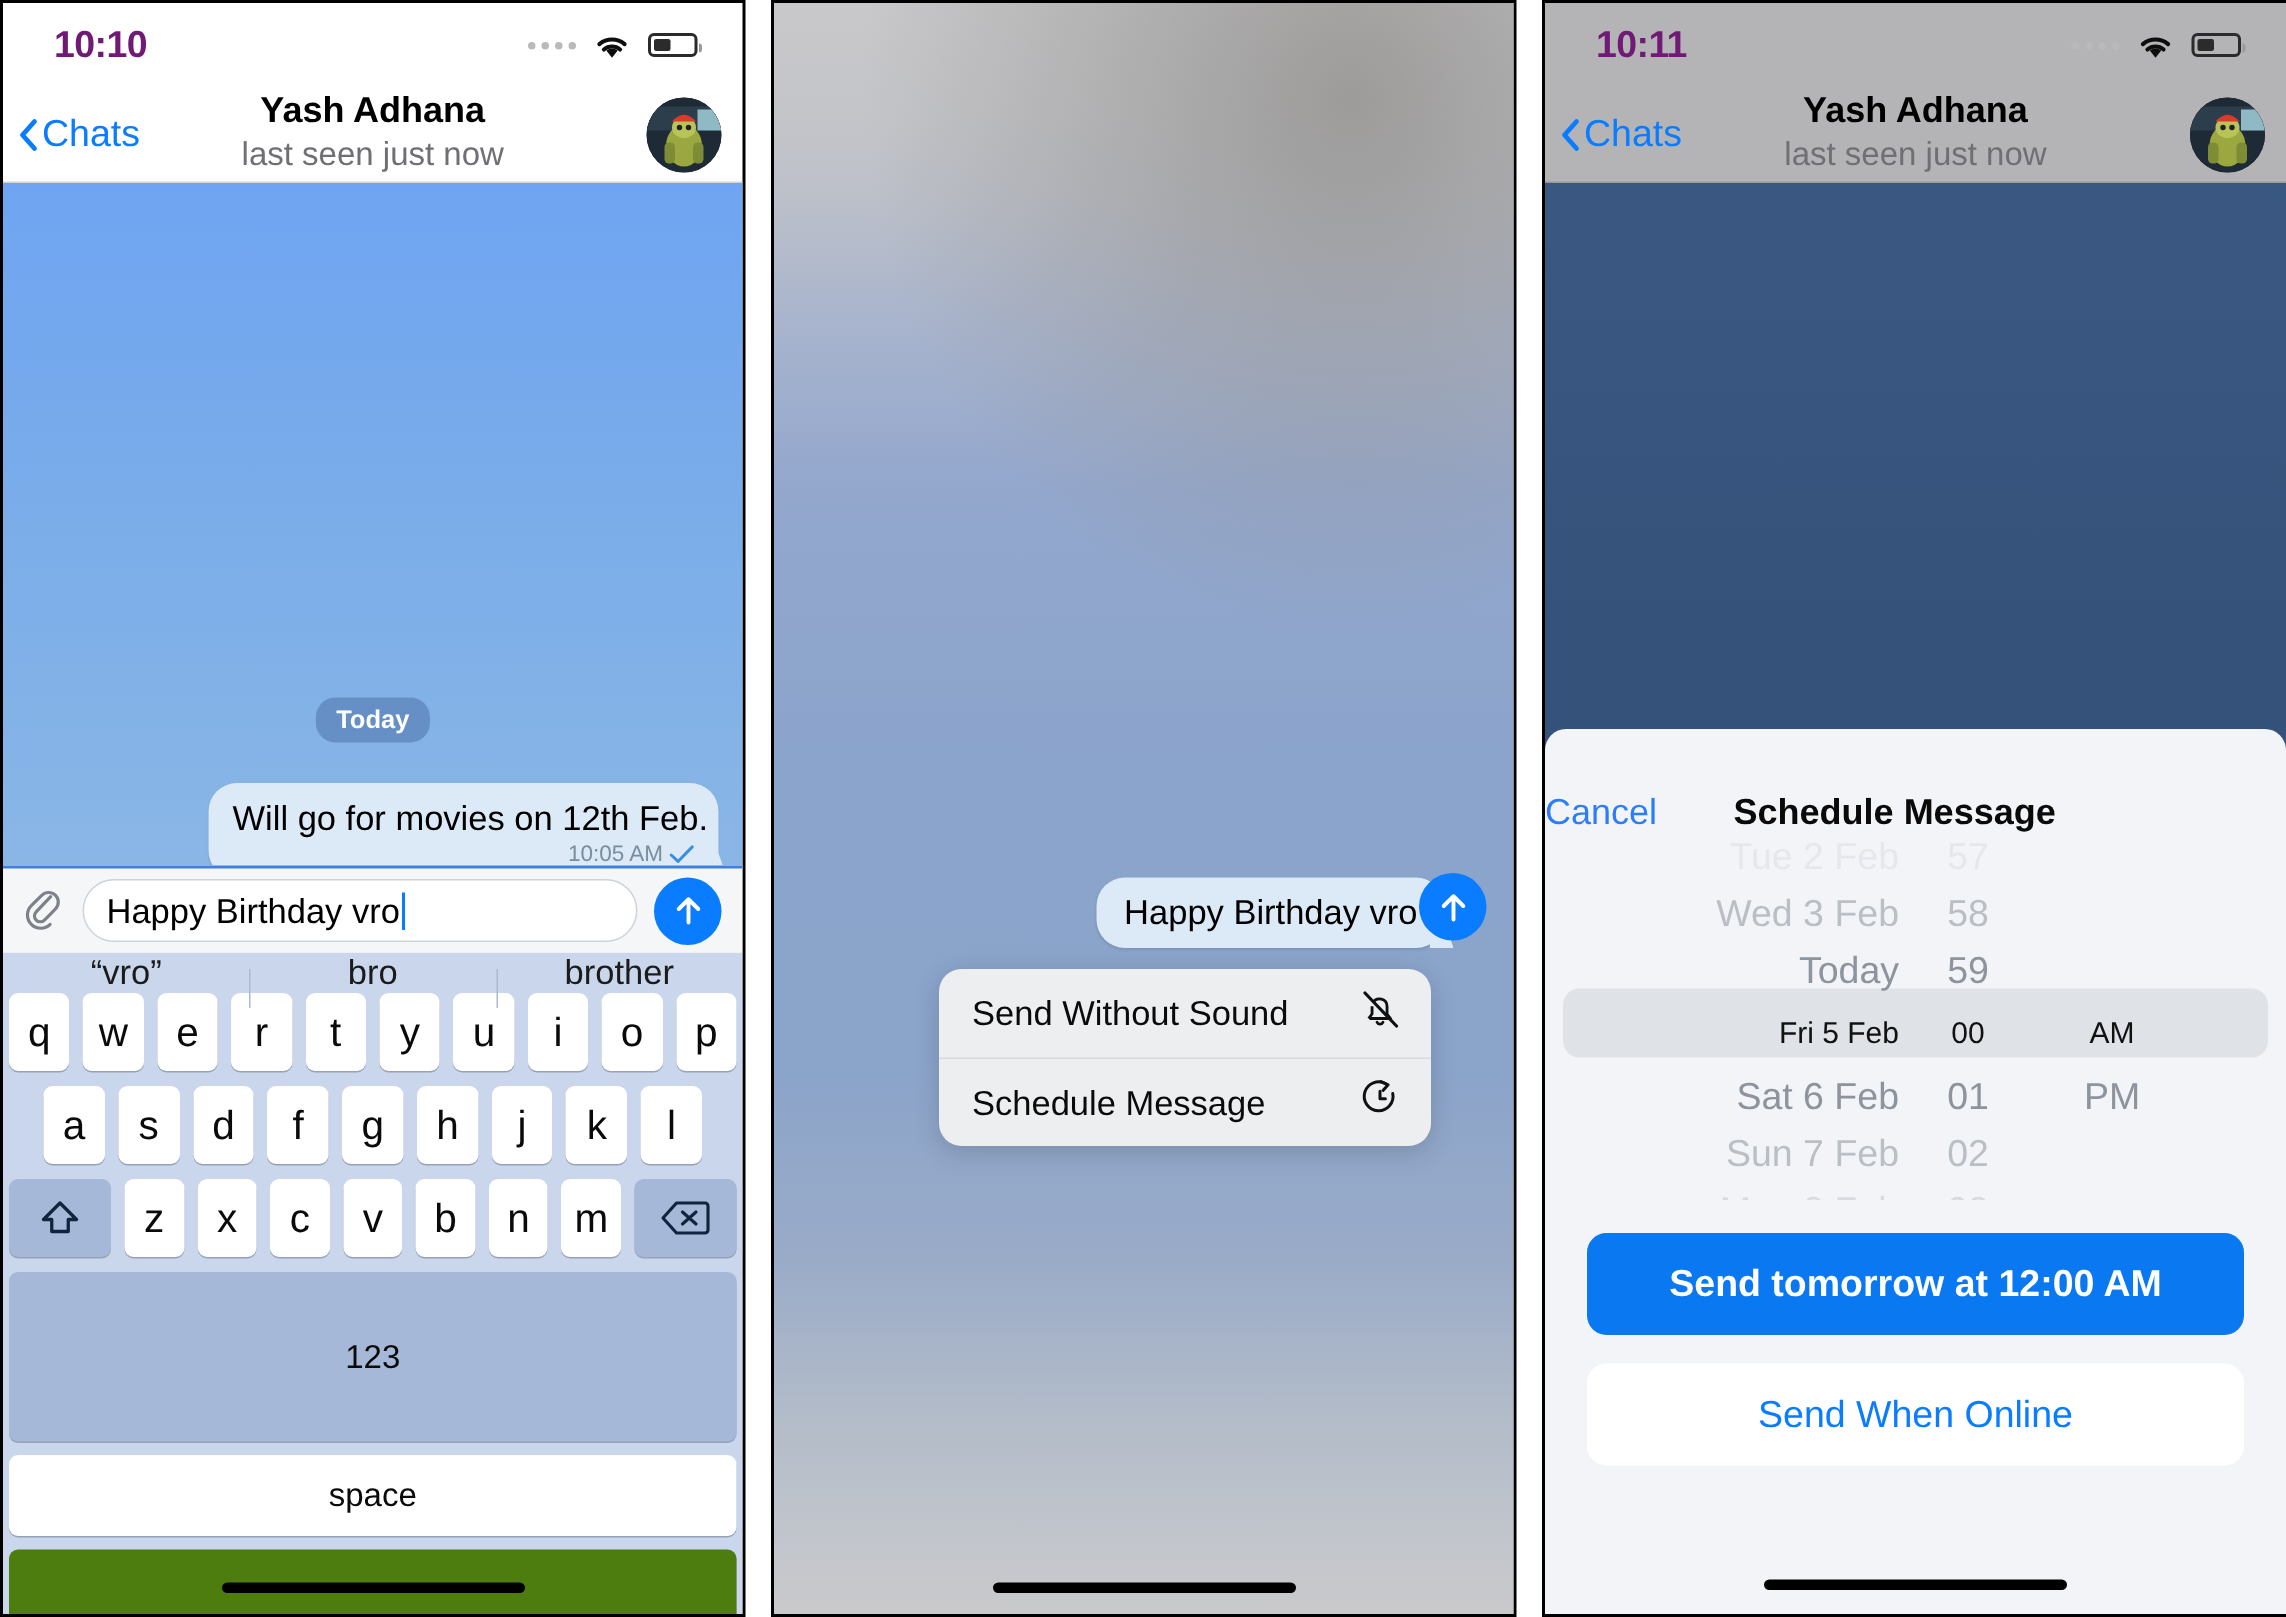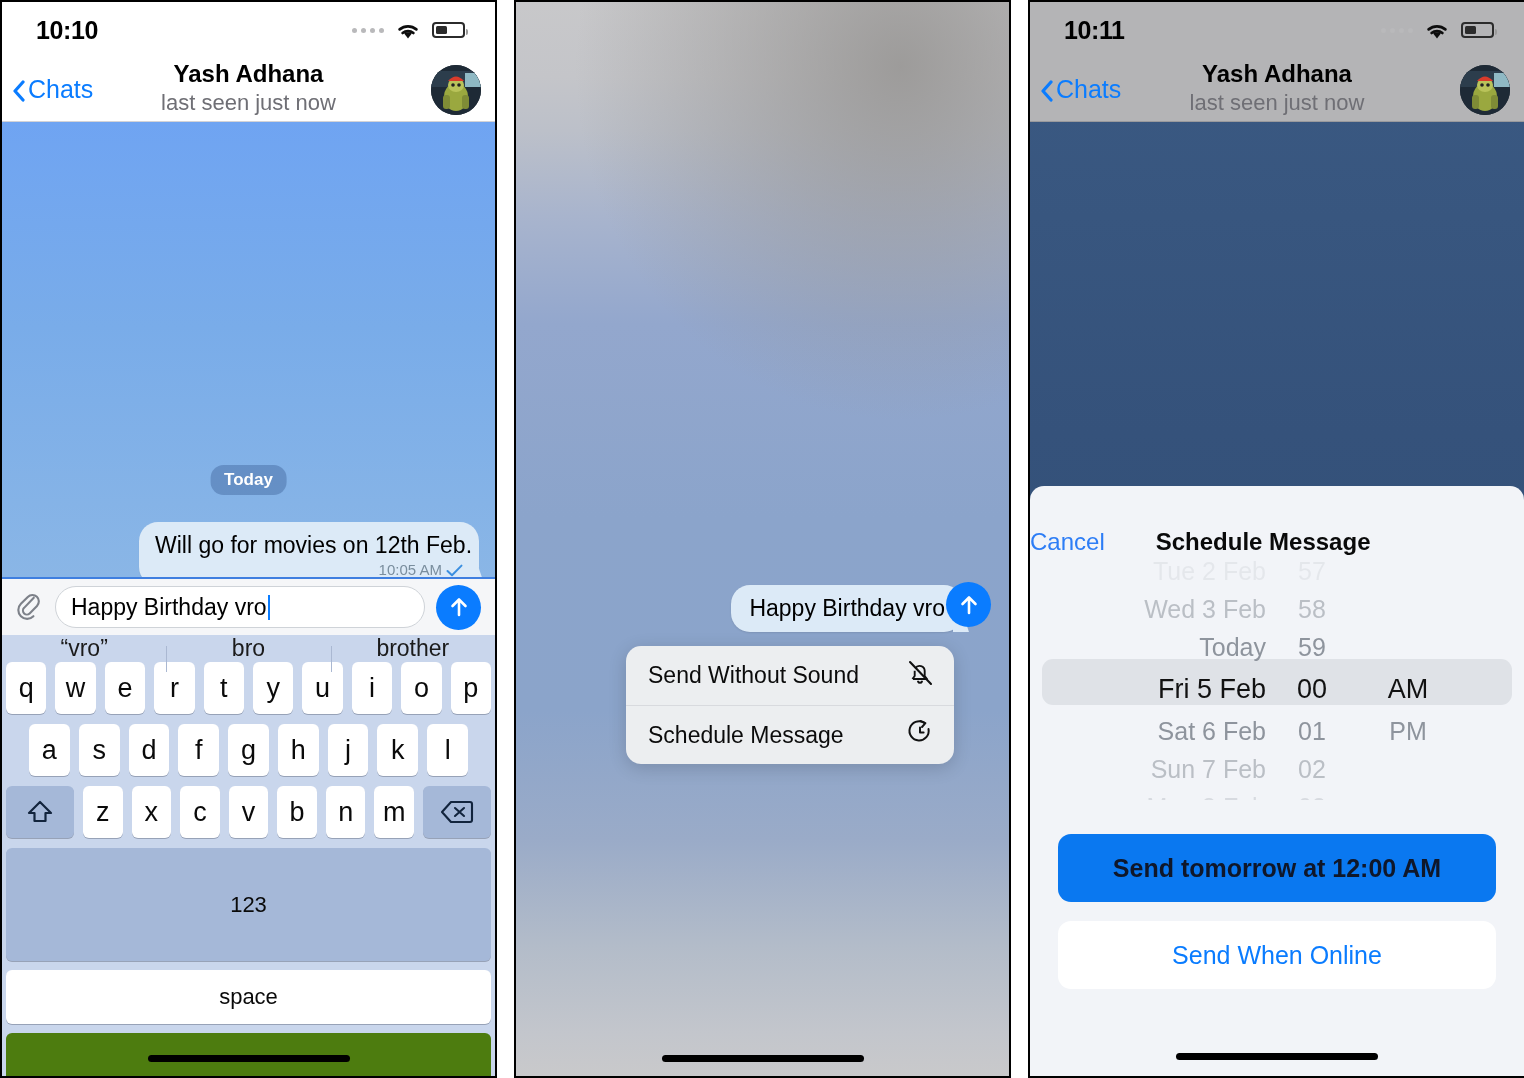--- a/index.html
+++ b/index.html
@@ -32,21 +32,21 @@
   
   .statusbar {
     position: relative;
     height: 56px;
     display: flex;
     align-items: center;
     justify-content: space-between;
     padding: 0 30px 0 34px;
   }
   .status-time {
-    font-size: 25px; font-weight: bold; color: #000000;
+    font-size: 25px; font-weight: bold; color: #701a75;
     letter-spacing: -0.4px;
   }
   .status-right { display: flex; align-items: center; gap: 11px; }
   .sig-dots { display: flex; gap: 4px; align-items: center; }
   .sig-dots i { width: 5px; height: 5px; border-radius: 50%; background: #b9b9bb; display: block; }
   .wifi { width: 26px; height: 19px; position: relative; }
   .batt {
     width: 33px; height: 16px; border: 2px solid #2b2b2b;
     border-radius: 4px; position: relative; padding: 2px;
   }
@@ -289,31 +289,31 @@
   .w-min  { flex: 0 0 92px; }
   .w-per  { flex: 0 0 100px; }
   .witem {
     height: 38px; line-height: 38px;
     font-size: 25px; color: #8e949d;
     text-align: right;
     white-space: nowrap;
   }
   .w-hour .witem, .w-min .witem { text-align: center; }
   .w-per .witem { text-align: center; }
-  .witem.sel { color: #111; font-size: 27px; height: 46px; line-height: 46px; }
+  .witem.sel { color: #111; font-size: 20px; height: 46px; line-height: 46px; }
   .witem.f1 { opacity: 0.55; }
   .witem.f2 { opacity: 0.26; }
   .witem.f3 { opacity: 0.13; }
   .w-per .witem.blank { visibility: hidden; }
 
   .sheet-actions { padding: 22px 28px 0 28px; }
   .btn-primary {
     height: 68px; border-radius: 13px; background: #0a78f0;
     display: flex; align-items: center; justify-content: center;
-    color: #0f172a; font-size: 25px; font-weight: bold; margin-top: 12px;
+    color: #ffffff; font-size: 25px; font-weight: bold;
   }
   .btn-secondary {
     height: 68px; border-radius: 13px; background: #ffffff;
     display: flex; align-items: center; justify-content: center;
     color: #0a7cff; font-size: 25px;
     margin-top: 19px;
   }
   .phone-3 .homebar { bottom: 16px; z-index: 6; }
 </style>
 </head>

